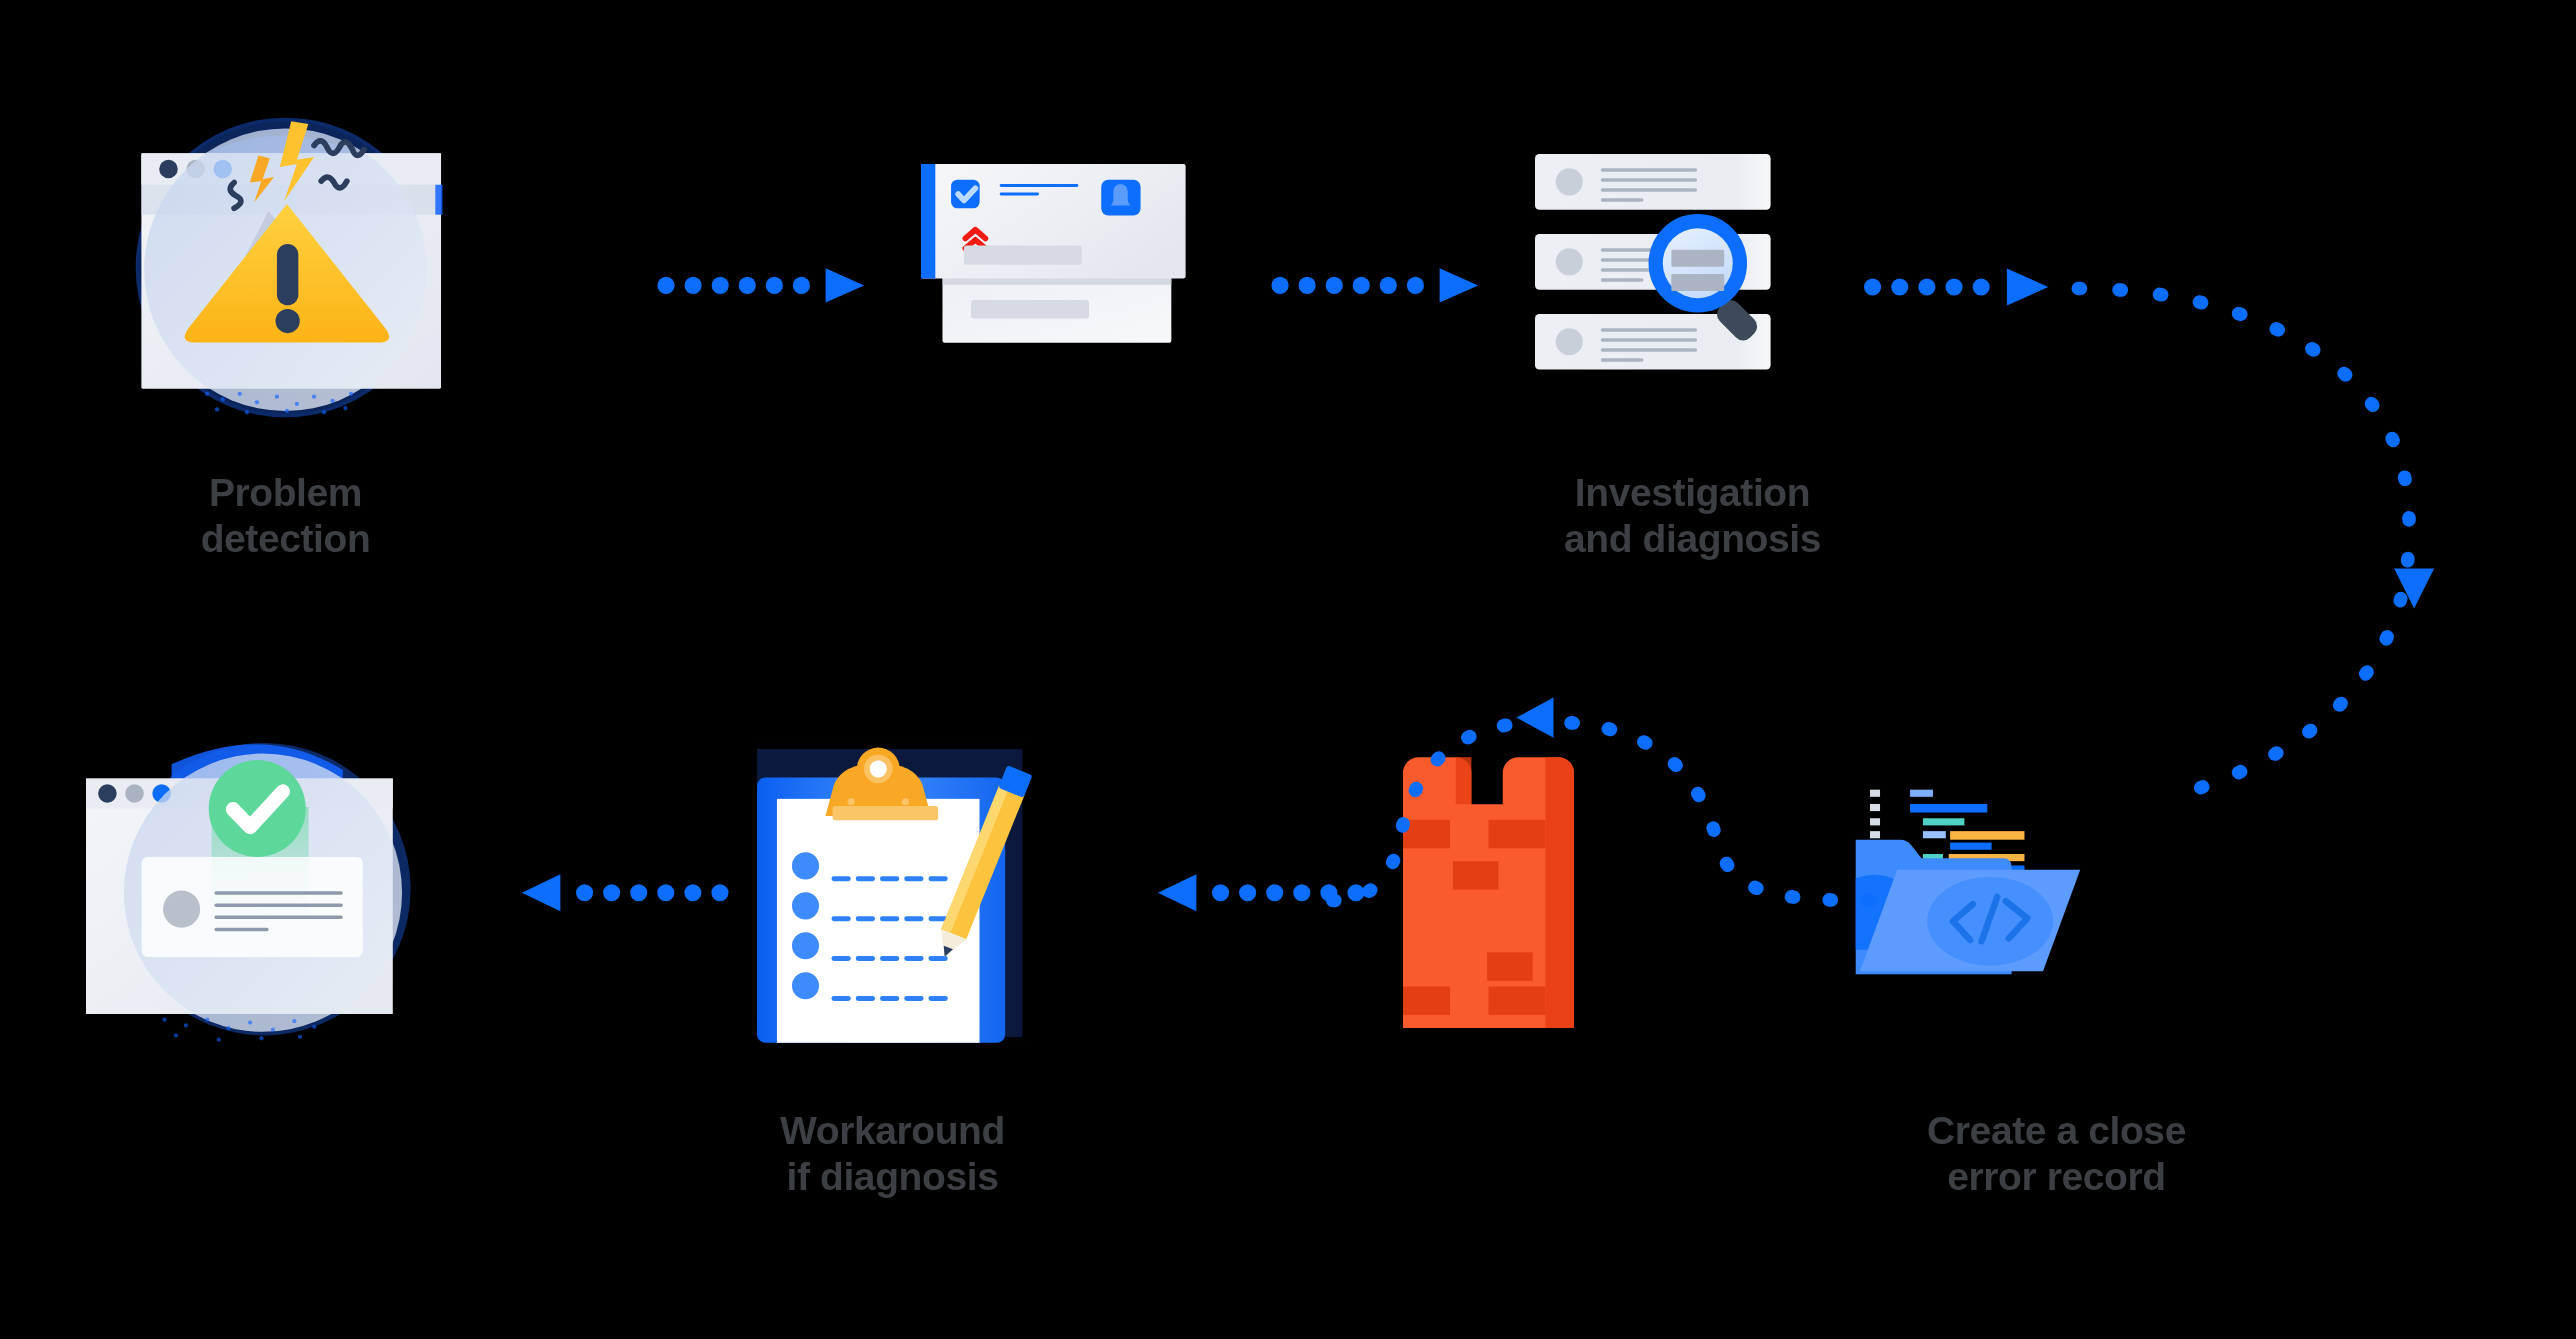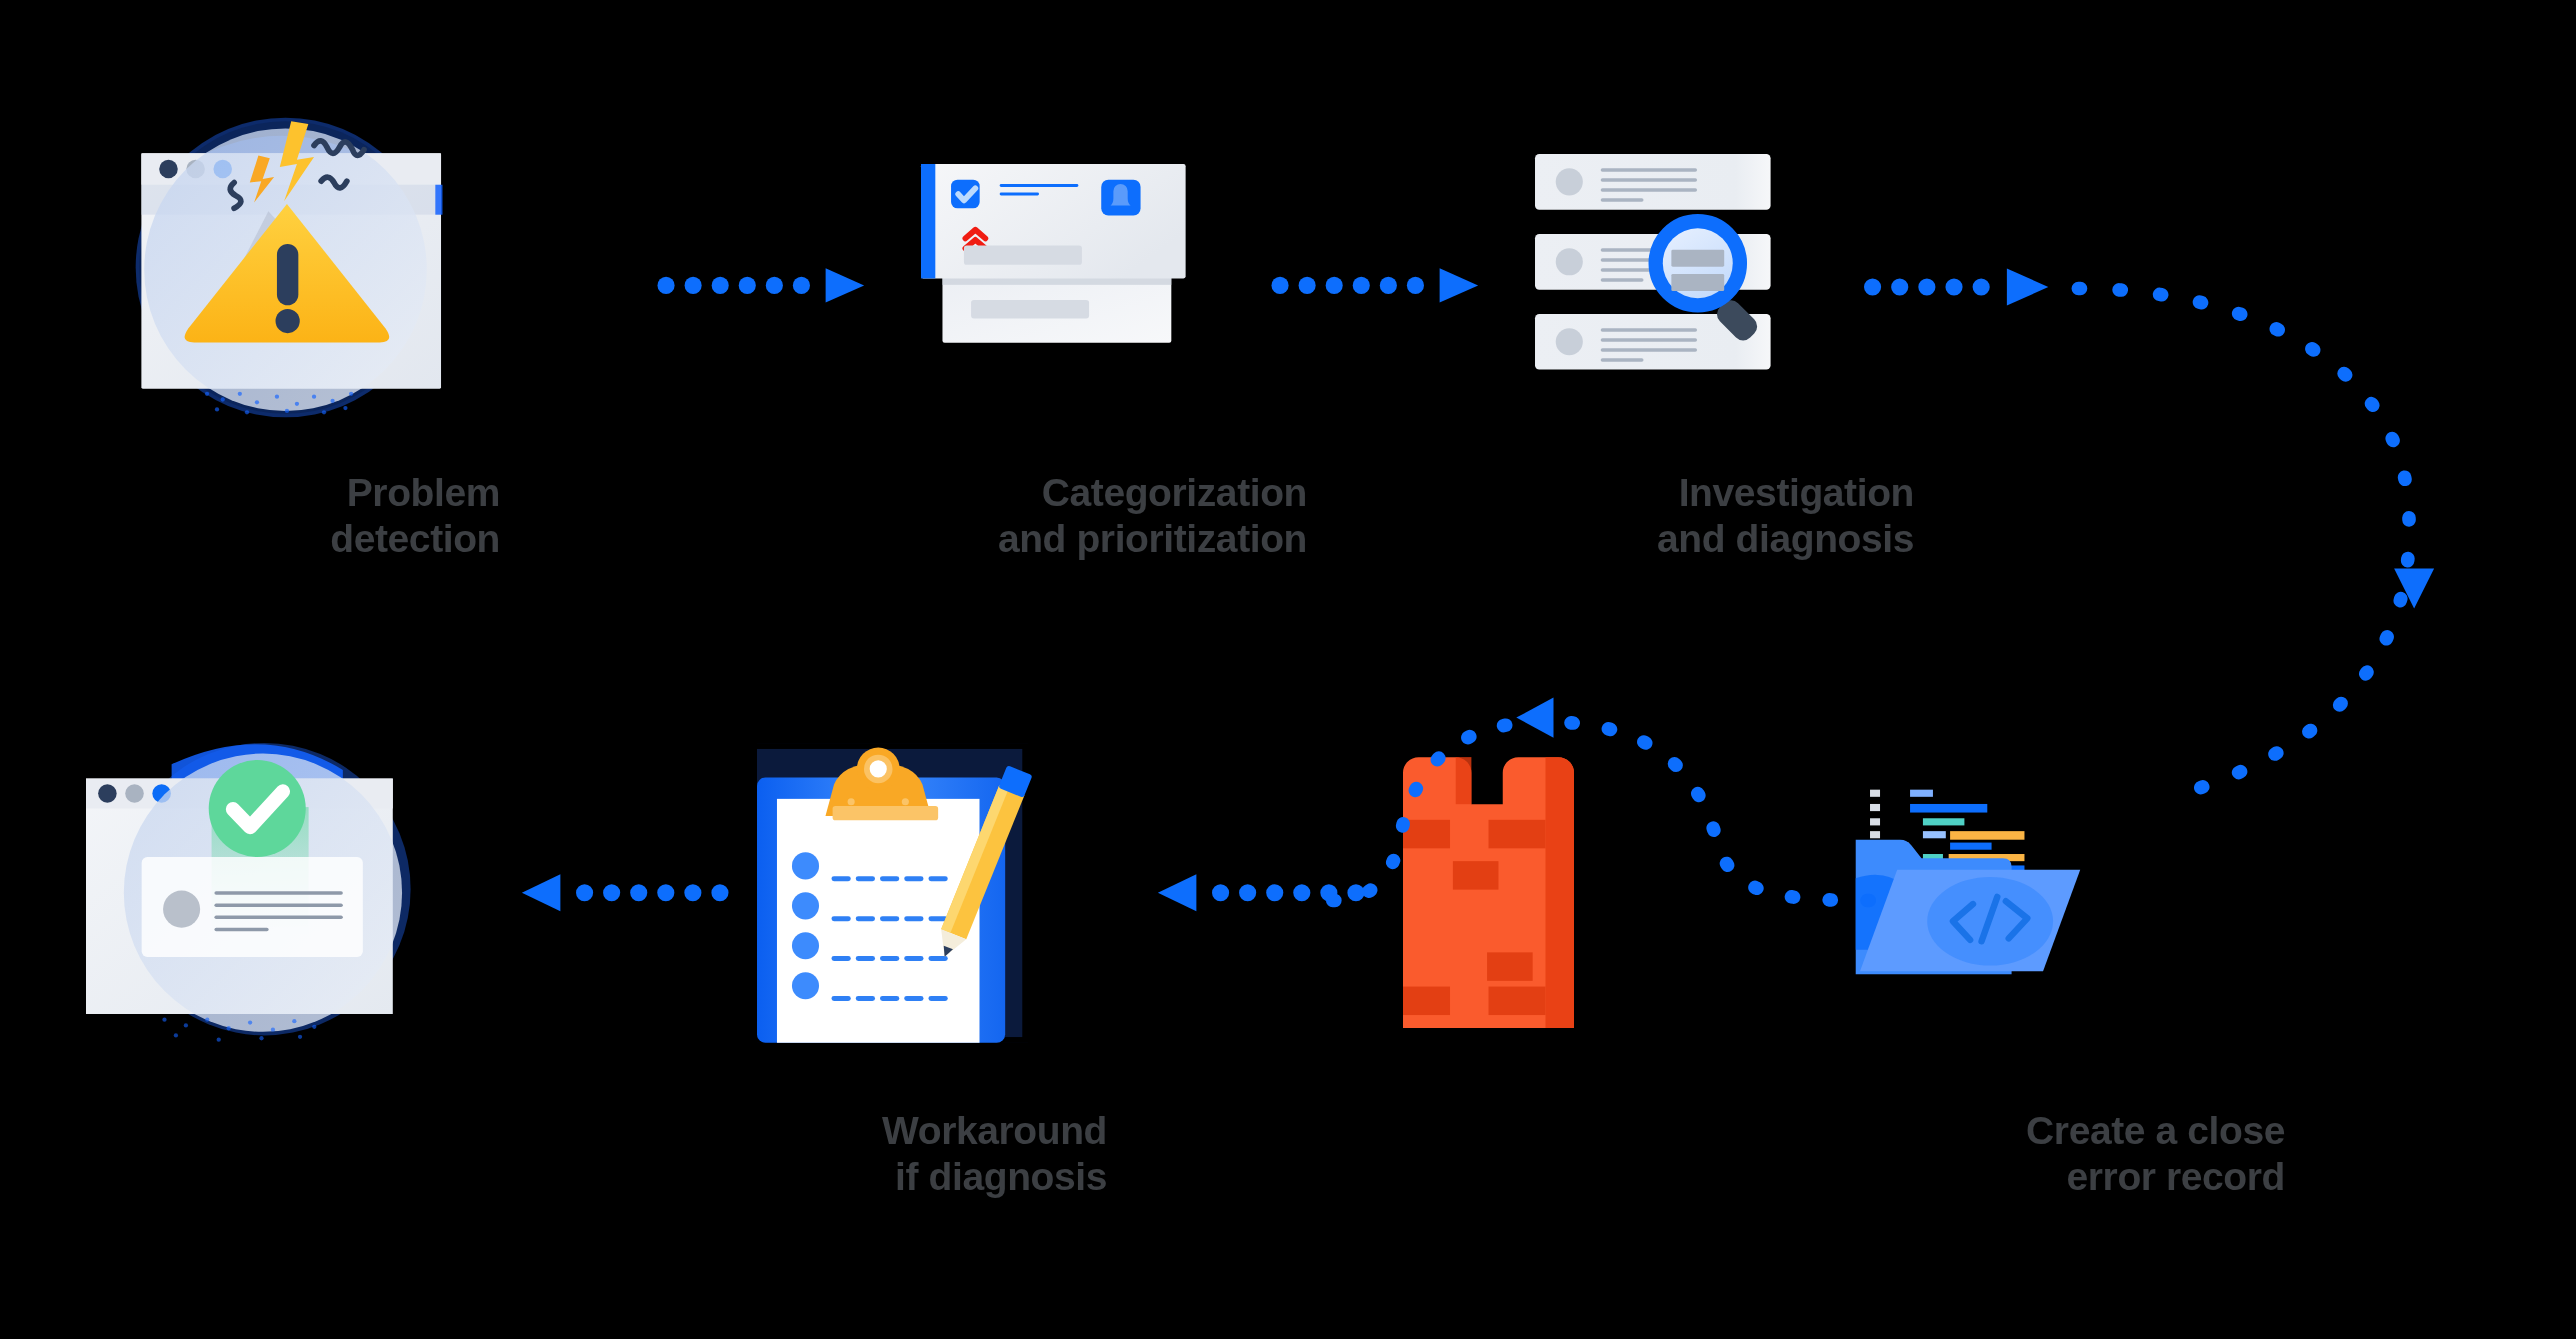--- a/index.html
+++ b/index.html
@@ -5,21 +5,21 @@
 <style>
   html,body{margin:0;padding:0;background:#000;}
   body{
     width:2576px;height:1340px;position:relative;overflow:hidden;
     font-family:"Liberation Sans","DejaVu Sans",sans-serif;
     -webkit-font-smoothing:antialiased;
   }
   .canvas{position:absolute;inset:0;}
   .node{position:absolute;}
   .label{
-    position:absolute;text-align:right;color:#3c3f43;
+    position:absolute;text-align:center;color:#3c3f43;
     font-size:39px;line-height:1.18;font-weight:700;letter-spacing:-0.4px;
     white-space:pre-line;
   }
   svg{display:block;overflow:visible;}
   .connector{position:absolute;}
 </style>
 </head>
 <body>
 
 <div class="canvas">
@@ -117,22 +117,20 @@
 
       <path d="M62 104 l14 -12 14 12" stroke="#f01c12" stroke-width="8" fill="none" stroke-linecap="round" stroke-linejoin="round"></path>
       <path d="M62 118 l14 -12 14 12" stroke="#f01c12" stroke-width="8" fill="none" stroke-linecap="round" stroke-linejoin="round"></path>
 
       <rect x="252" y="22" width="55" height="50" rx="10" fill="#0d6efd"></rect>
       <path d="M265 58 q4 -3 4 -10 v-10 a10 10 0 0 1 20 0 v10 q0 7 4 10 z" fill="#5a9bfb"></path>
 
       <rect x="60" y="114" width="165" height="27" rx="4" fill="#d6dbe3"></rect>
     </svg>
   </div>
-  <div class="label" style="left:864px;top:470px;width:443px;">Categorization
-and prioritization</div>
 
   <div class="node" style="left:1535px;top:154px;width:307px;height:257px;">
     <svg width="307" height="257" viewBox="0 0 430 360">
       <defs>
         <linearGradient id="row3" x1="0" y1="0" x2="1" y2="0">
           <stop offset="0" stop-color="#eceff4"></stop>
             <stop offset="0.85" stop-color="#e9edf2"></stop>
             <stop offset="1" stop-color="#f6f7f9"></stop>
         </linearGradient>
         <linearGradient id="lens" x1="0" y1="0" x2="0.6" y2="1">

